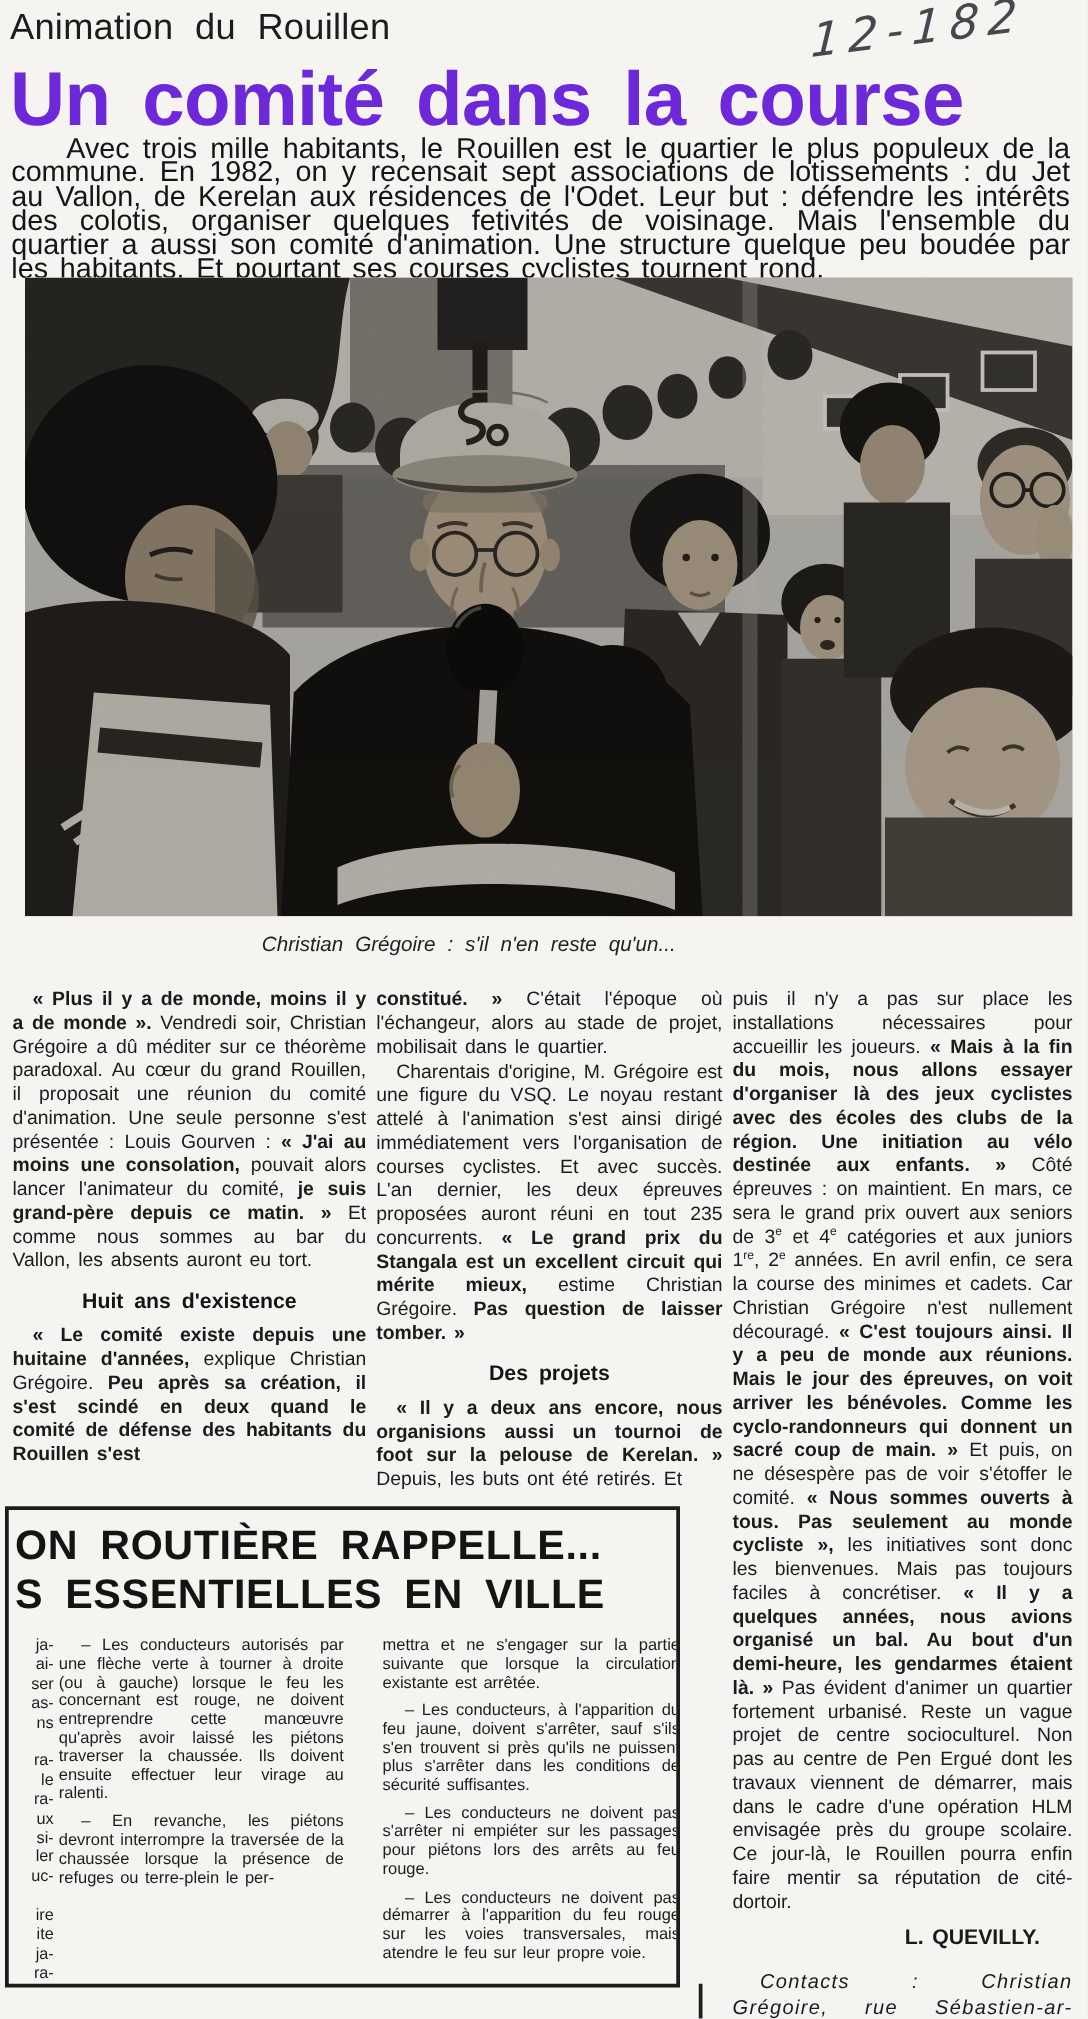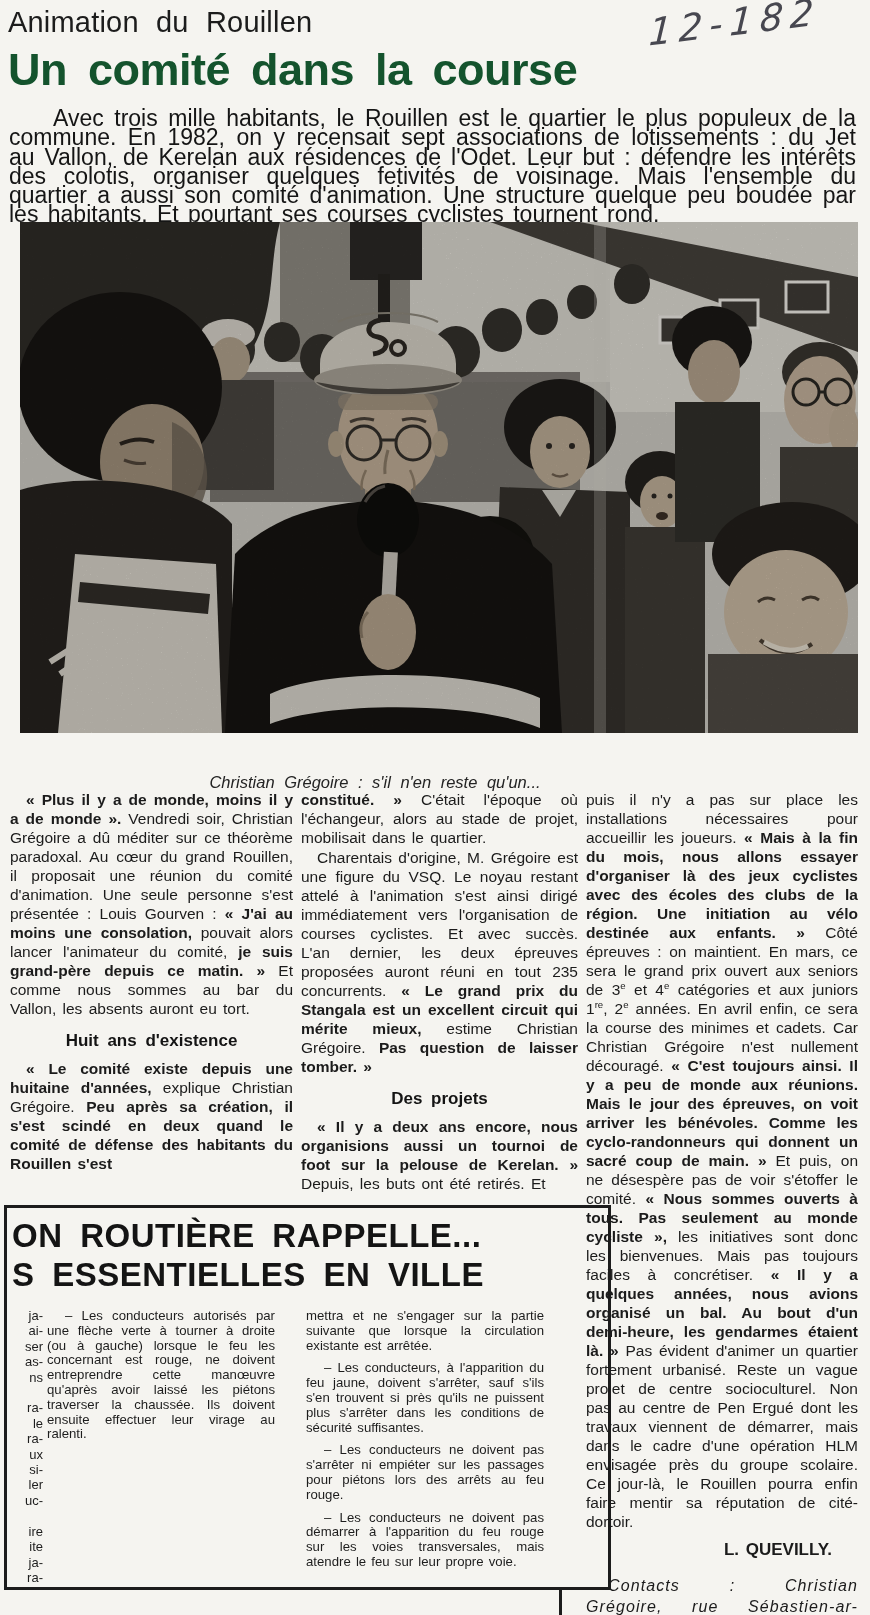--- a/index.html
+++ b/index.html
@@ -14,34 +14,34 @@
     letter-spacing:.2px;word-spacing:9px;
   }
   .handwritten{
     position:absolute;left:648px;top:-2px;width:220px;
     font-family:"DejaVu Sans",sans-serif;font-style:italic;
     font-size:37px;color:#30303a;letter-spacing:7px;opacity:.88;
     transform:rotate(-7deg) skewX(-10deg);
   }
   .headline{
     position:absolute;left:8px;top:44px;margin:0;
-    font-size:45px;font-weight:bold;color:#14532d;
+    font-size:61px;font-weight:bold;color:#6d28d9;
     letter-spacing:-.5px;word-spacing:9px;
   }
   .lead{
     position:absolute;left:9px;top:109px;width:847px;margin:0;
     font-size:23px;line-height:19.3px;text-align:justify;
     text-indent:44px;word-spacing:3px;color:#151515;
   }
   .photo{
     position:absolute;left:20px;top:222px;width:838px;height:511px;margin:0;
     background:#cac7c0;overflow:hidden;
   }
   .caption{
-    position:absolute;left:95px;top:773px;width:560px;text-align:center;
+    position:absolute;left:95px;top:747px;width:560px;text-align:center;
     font-style:italic;font-size:16.5px;word-spacing:5px;color:#232323;
   }
   .col{
     position:absolute;top:790px;font-size:15.5px;line-height:19px;
     text-align:justify;word-spacing:2px;color:#1b1b1b;
   }
   .col1{left:10px;width:283px;}
   .col2{left:301px;width:277px;}
   .col3{left:586px;width:272px;}
   .col .body-p{margin:0 0 1px 0;text-indent:16px;}
@@ -53,21 +53,21 @@
   sup{font-size:.62em;line-height:0;}
   .signature{
     font-weight:bold;font-size:17px;text-align:right;
     padding-right:26px;margin-top:9px;
   }
   .contact-block{
     margin-top:16px;font-style:italic;font-size:16px;line-height:21px;
     text-align:justify;text-indent:22px;letter-spacing:1.1px;word-spacing:3px;
   }
   .box{
-    position:absolute;left:4px;top:1205px;width:607px;height:385px;
+    position:absolute;left:4px;top:1205px;width:540px;height:385px;
     border:3px solid #1c1c1c;box-sizing:border-box;overflow:hidden;
   }
   .box-title{
     position:absolute;left:5px;top:8px;font-weight:bold;font-size:33px;
     line-height:39px;color:#141414;letter-spacing:.5px;word-spacing:8px;
     white-space:nowrap;
   }
   .box-frag{
     position:absolute;left:0;top:100px;width:36px;text-align:right;
     font-size:13px;line-height:15.4px;white-space:pre-line;color:#1d1d1d;
@@ -268,20 +268,21 @@
 si-
 ler
 uc-
 
 ire
 ite
 ja-
 ra-</div>
     <div class="box-col box-col1">
         <p class="body-p"><span>– Les conducteurs autorisés par une flèche verte à tourner à droite (ou à gauche) lorsque le feu les concernant est rouge, ne doivent entreprendre cette manœuvre qu'après avoir laissé les piétons traverser la chaussée. Ils doivent ensuite effectuer leur virage au ralenti.</span></p>
+        <p class="body-p"><span>– En revanche, les piétons devront interrompre la traversée de la chaussée lorsque la présence de refuges ou terre-plein le per-</span></p>
       </div>
     <div class="box-col box-col2">
         <p class="body-p noind"><span>mettra et ne s'engager sur la partie suivante que lorsque la circulation existante est arrêtée.</span></p>
         <p class="body-p"><span>– Les conducteurs, à l'apparition du feu jaune, doivent s'arrêter, sauf s'ils s'en trouvent si près qu'ils ne puissent plus s'arrêter dans les conditions de sécurité suffisantes.</span></p>
         <p class="body-p"><span>– Les conducteurs ne doivent pas s'arrêter ni empiéter sur les passages pour piétons lors des arrêts au feu rouge.</span></p>
         <p class="body-p"><span>– Les conducteurs ne doivent pas démarrer à l'apparition du feu rouge sur les voies transversales, mais atendre le feu sur leur propre voie.</span></p>
       </div>
   </div>
 
   <div class="rule-seg"></div>

